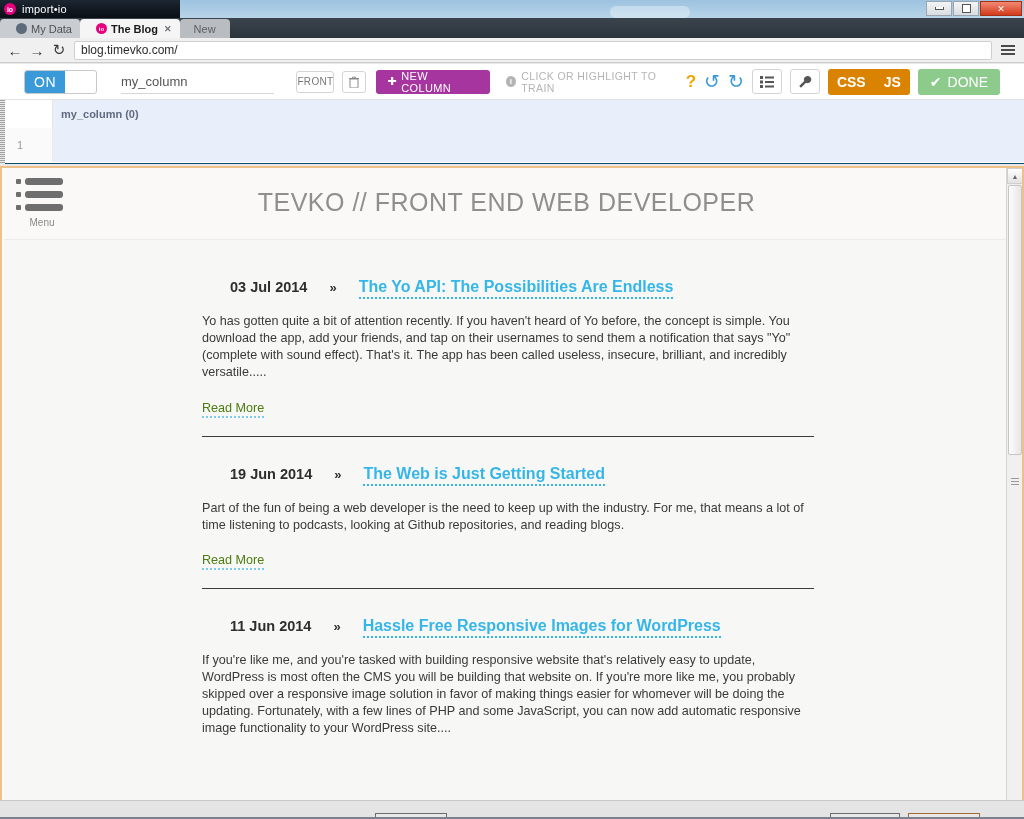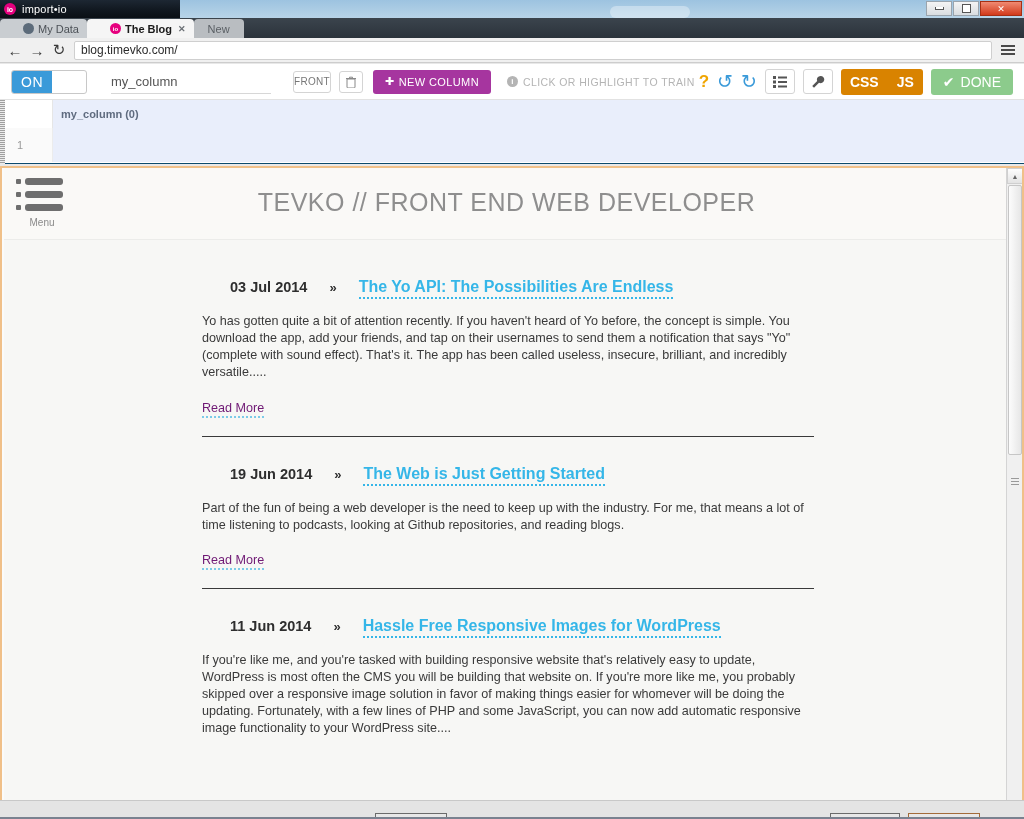--- a/index.html
+++ b/index.html
@@ -57,21 +57,21 @@
   .win-btn .max-glyph { width: 9px; height: 9px; border: 1px solid #555; background:#fff;}
 
   
   .tabstrip {
     position: absolute; top: 18px; left: 0; width: 1024px; height: 20px;
     background: linear-gradient(to bottom,#3b444d,#2b333b);
     display: flex; align-items: flex-end;
   }
   .tab {
     height: 19px; display: flex; align-items: center; gap: 4px;
-    padding: 0 8px 0 23px; font-size: 11px;
+    padding: 0 8px 0 16px; font-size: 11px;
     border-top-left-radius: 4px; border-top-right-radius: 4px;
     position: relative;
   }
   .tab.inactive { background: #c9cdd1; color: #4c5157; }
   .tab.active { background: #f5f5f5; color: #1a1a1a; font-weight: bold; }
   .tab.newtab { background: #b9bdc1; color: #5a5f64; padding: 0 14px; justify-content: center; }
   .tab-favicon {
     width: 11px; height: 11px; border-radius: 50%;
     display: flex; align-items: center; justify-content: center;
     font-size: 6px; font-weight: bold; color: #fff; background: #e6007e;
@@ -94,21 +94,21 @@
     font-size: 12px; color: #2b2b2b;
   }
   .menu-btn { width: 24px; height: 20px; display:flex; flex-direction:column; justify-content:center;
               align-items:center; gap:2px; }
   .menu-btn span { display:block; width:14px; height:2px; background:#4a4a4a; }
 
   
   .extractor-bar {
     position: absolute; top: 64px; left: 0; width: 1024px; height: 36px;
     background: #ffffff; border-bottom: 1px solid #e2e2e2;
-    display: flex; align-items: center; padding: 0 11px;
+    display: flex; align-items: center; padding: 0 24px;
   }
   .toggle {
     width: 76px; height: 24px; border: 1px solid #c8c8c8; border-radius: 3px;
     background: #fff; display: flex; align-items: center; overflow: hidden;
   }
   .toggle .on {
     width: 40px; height: 22px; background: #3a9ad9; color: #fff;
     display:flex; align-items:center; justify-content:center;
     font-size: 14px; letter-spacing: .5px;
   }
@@ -217,21 +217,21 @@
   .post-date { font-size: 14.5px; font-weight: bold; color:#2e2e2e; }
   .post-arrow { font-size: 13px; color:#2e2e2e; font-weight:bold; }
   .post-title {
     font-size: 16px; font-weight: bold; color:#35b6e8;
     border-bottom: 2px dotted #35b6e8; padding-bottom:1px;
   }
   .post-excerpt {
     font-size: 12.6px; line-height: 1.36; color: #3a3a3a; margin-bottom: 16px;
   }
   .read-more {
-    display:inline-block; font-size: 12.6px; color:#701a75;
+    display:inline-block; font-size: 12.6px; color:#4d7c0f;
     border-bottom: 2px dotted #7ccbe8; padding-bottom:1px;text-align:center;
   }
   .post-rule { border-top: 1px solid #3a3a3a; margin-top: 18px; width: 612px; }
 
   
   .vscroll {
     position:absolute; right:0; top:0; width:16px; height:632px;
     background:#f0f0f0; border-left:1px solid #d4d4d4;
   }
   .vscroll .arrow {

